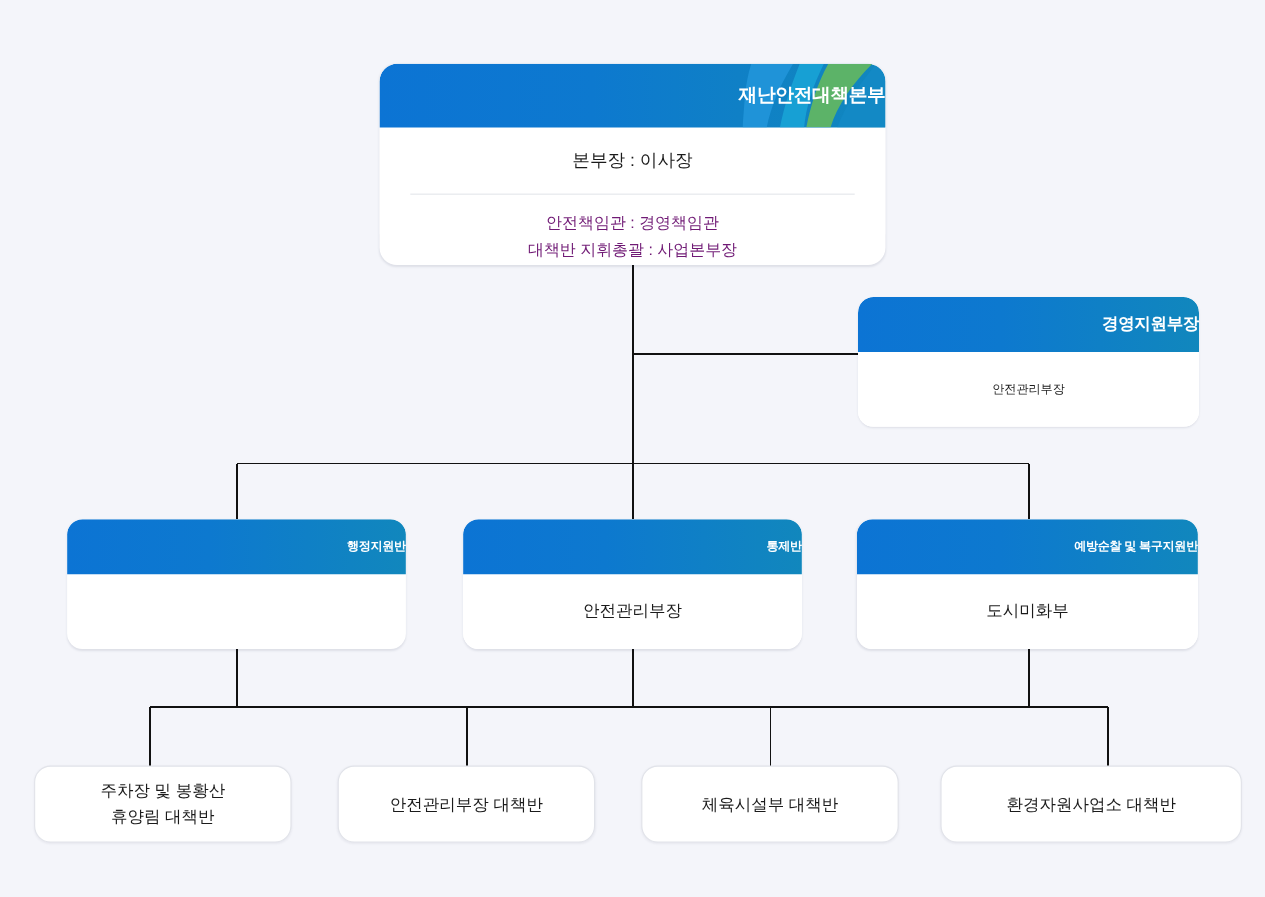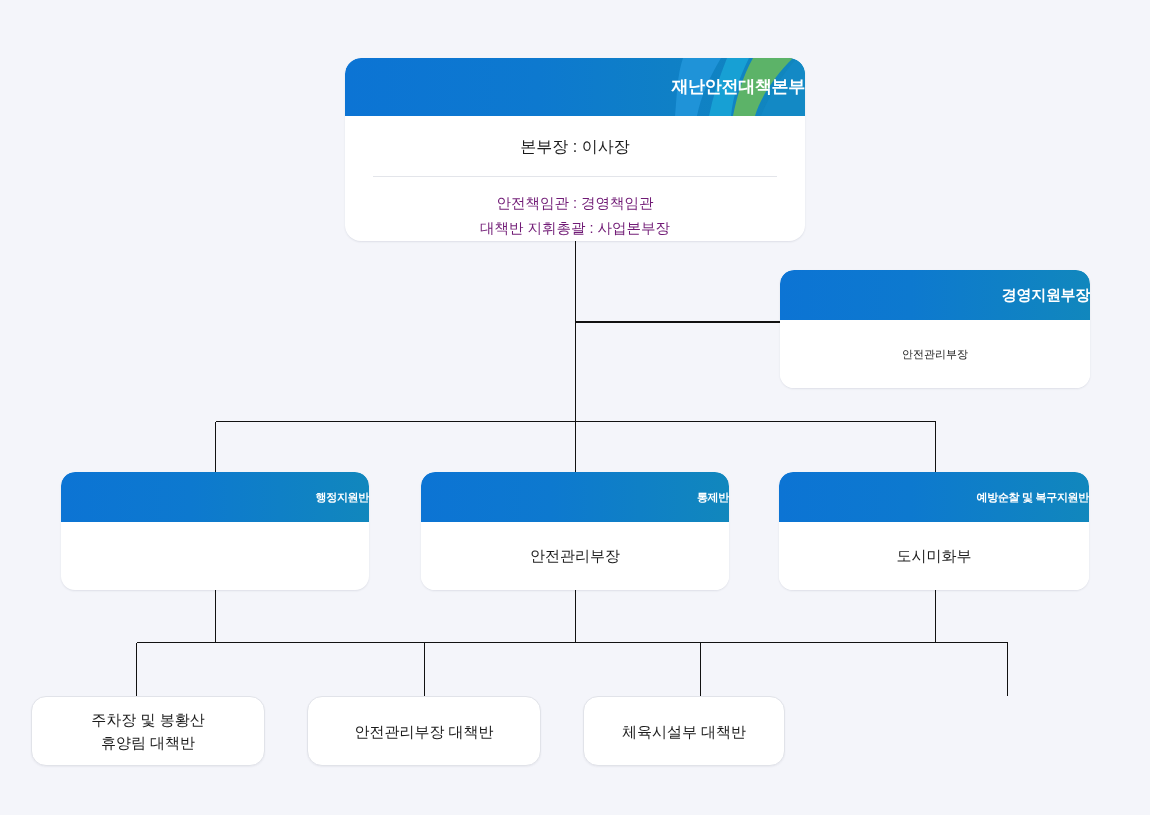--- a/index.html
+++ b/index.html
@@ -157,21 +157,21 @@
     align-items: center;
     justify-content: center;
     text-align: center;
     font-size: 15px;
     color: #1b1b1b;
     line-height: 23px;
     box-shadow: 0 1px 2px rgba(30, 40, 70, .06);
   }
   .leaf-0 { left: 31px;  width: 234px; }
   .leaf-1 { left: 307px; width: 234px; }
-  .leaf-2 { left: 583px; width: 202px; text-align: center; }
+  .leaf-2 { left: 583px; width: 234px; text-align: center; }
   .leaf-3 { left: 855px; width: 274px; }
 
   .leaf-label { white-space: pre-line; }
 </style>
 </head>
 <body>
 
 <div id="chart">
 
   <svg id="lines" viewBox="0 0 1150 815" width="1150" height="815" aria-hidden="true">
@@ -245,14 +245,17 @@
   <div class="leaf leaf-0">
     <span class="leaf-label">주차장 및 봉황산
 휴양림 대책반</span>
   </div>
   <div class="leaf leaf-1">
     <span class="leaf-label">안전관리부장 대책반</span>
   </div>
   <div class="leaf leaf-2">
     <span class="leaf-label">체육시설부 대책반</span>
   </div>
+  <div class="leaf leaf-3">
+    <span class="leaf-label">환경자원사업소 대책반</span>
+  </div>
 
 </div>
 
 </body></html>

